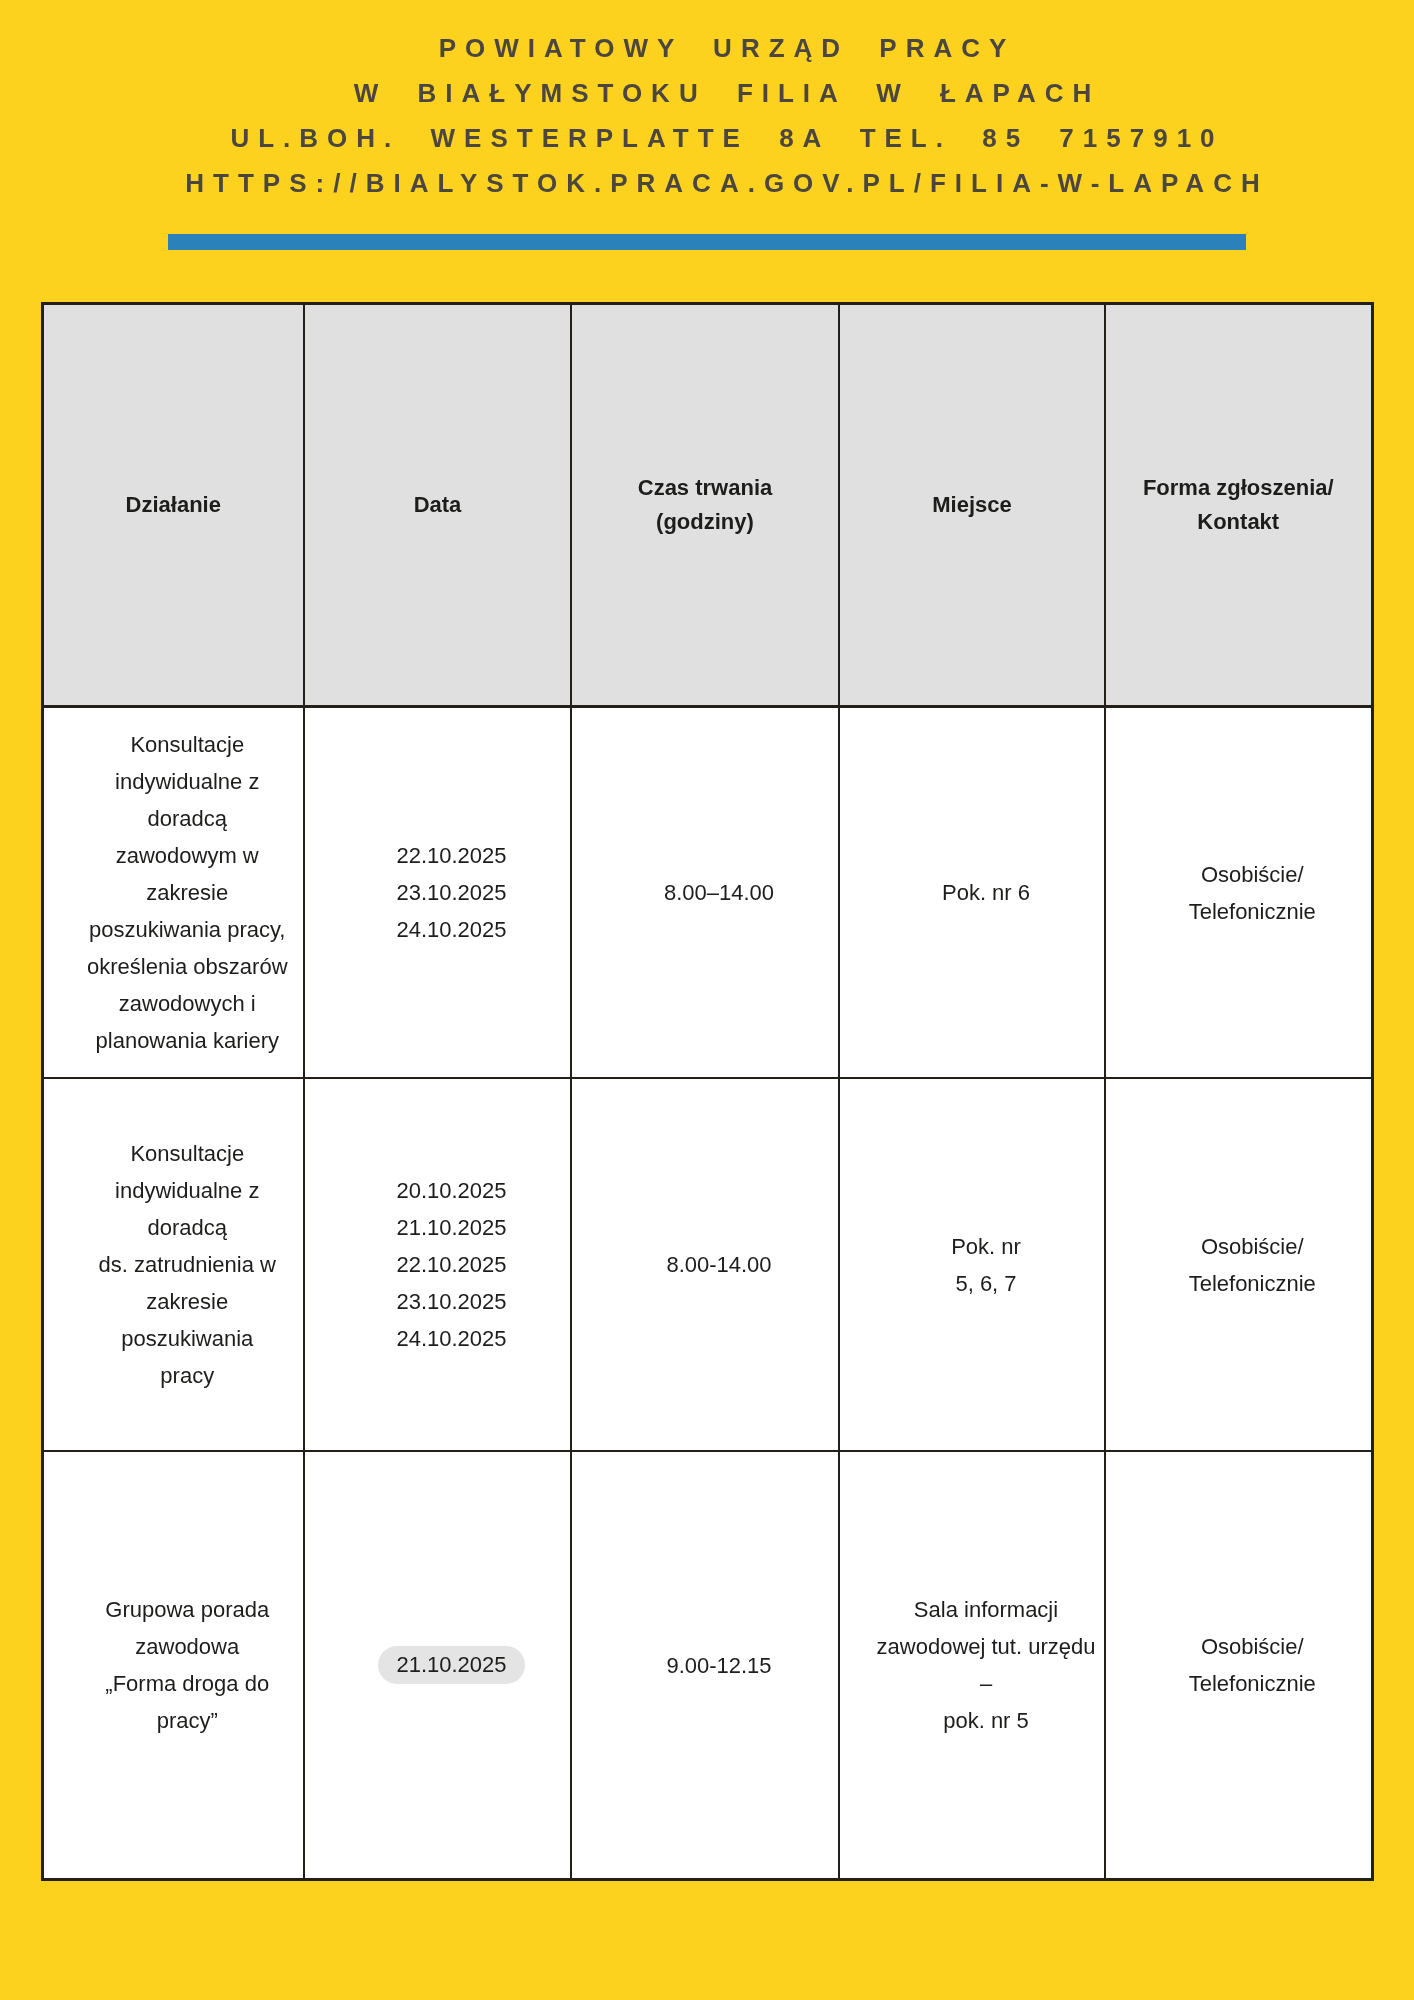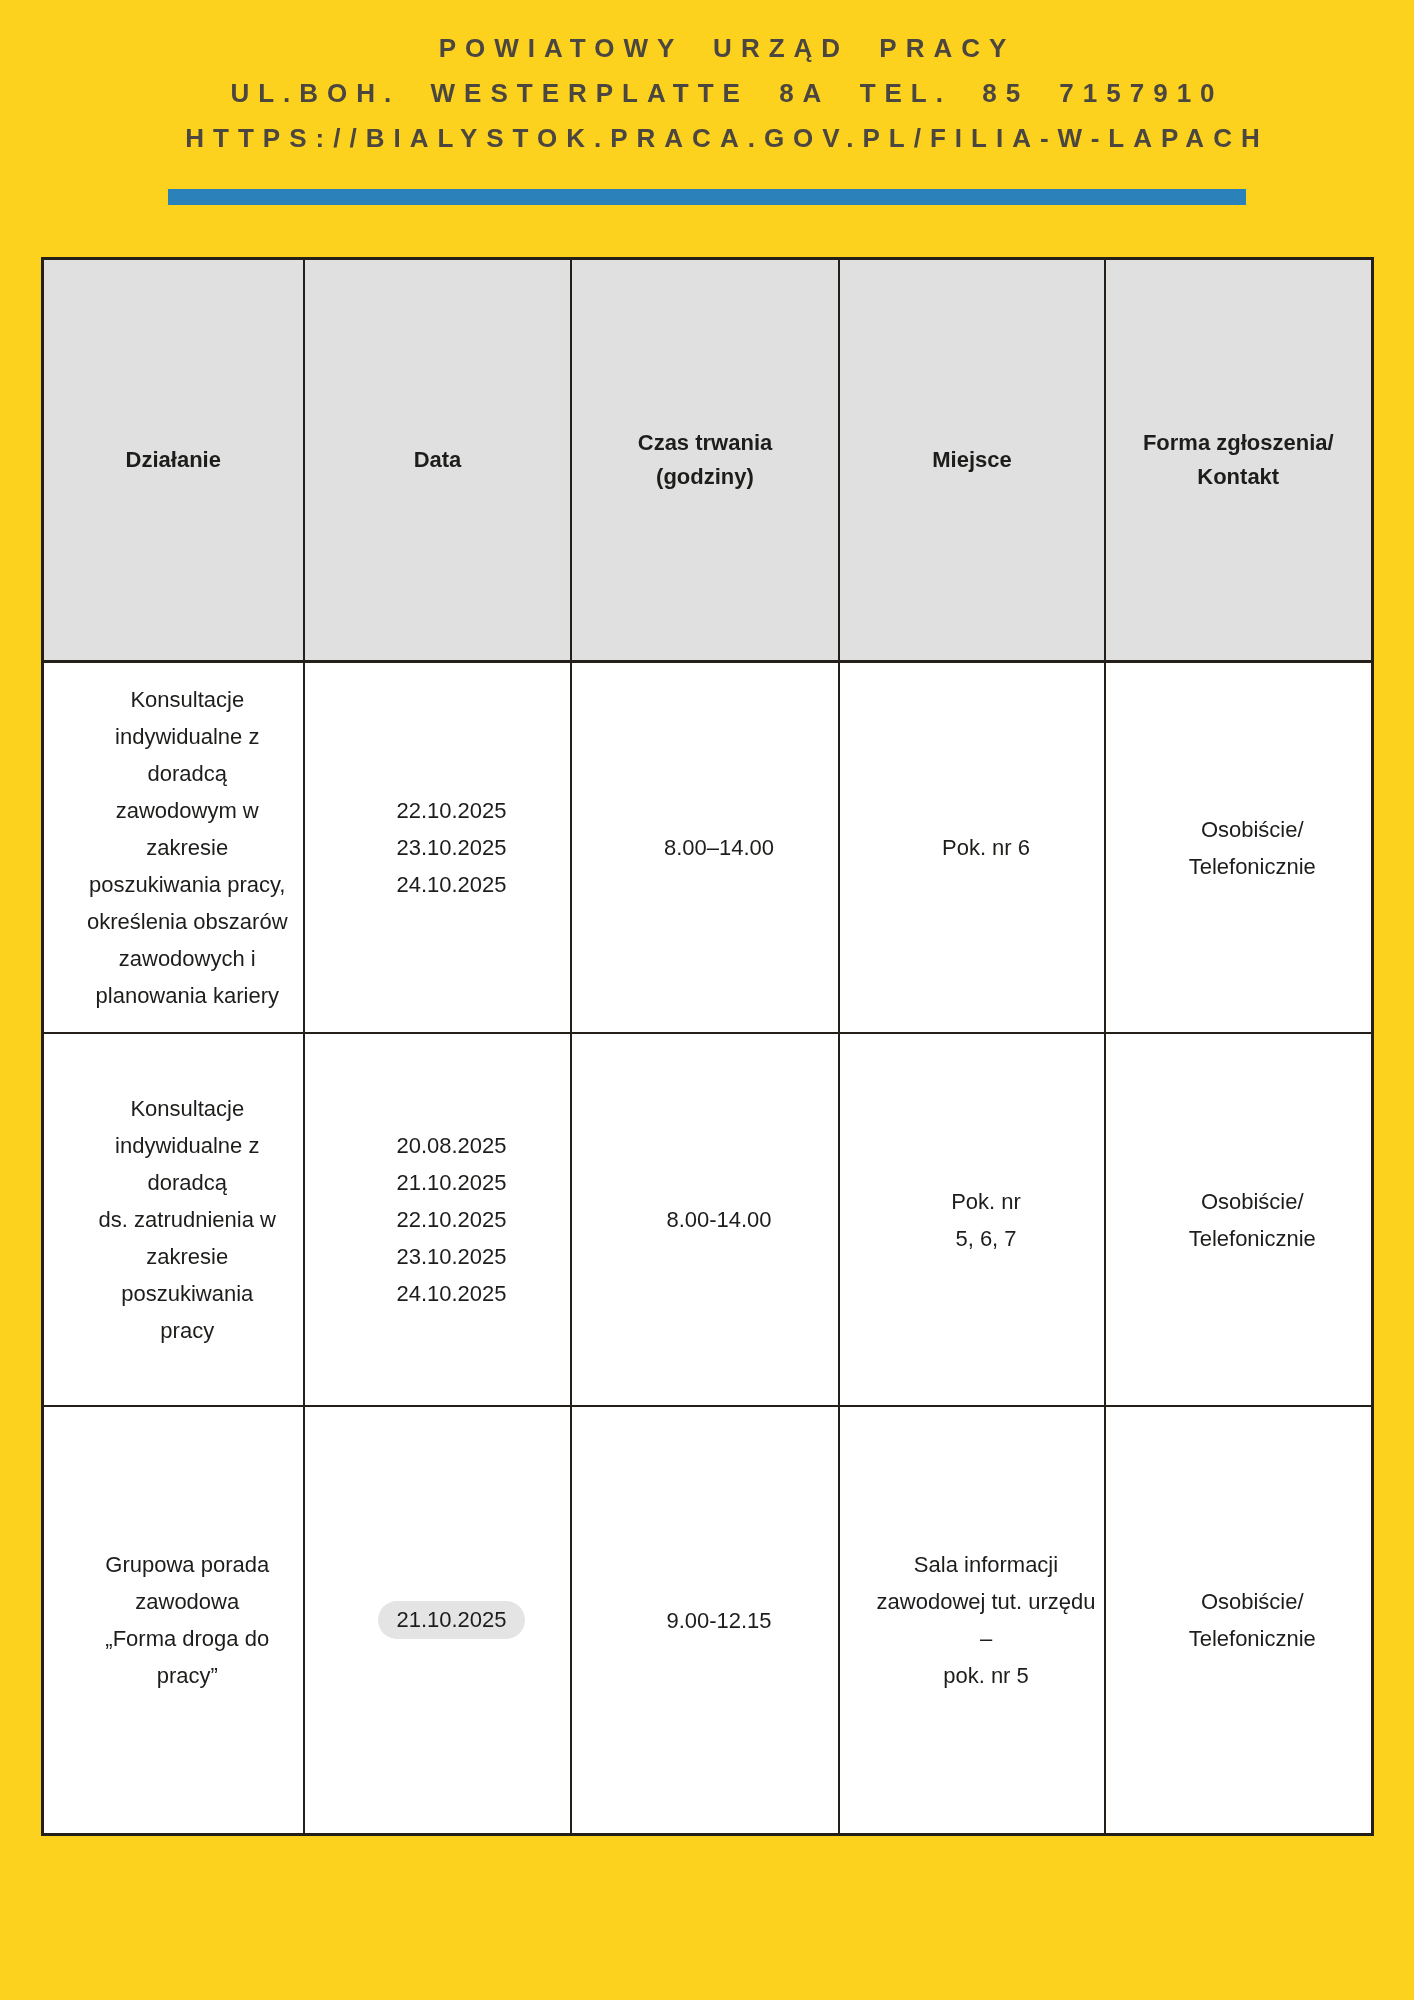--- a/index.html
+++ b/index.html
@@ -80,20 +80,21 @@
     line-height: 34px;
   }
 </style>
 </head>
 <body>
 
 <div class="page">
 
   <header class="office-header">
     <div class="hline">POWIATOWY URZĄD PRACY</div>
+    <div class="hline">W BIAŁYMSTOKU FILIA W ŁAPACH</div>
     <div class="hline">UL.BOH. WESTERPLATTE 8A TEL. 85 7157910</div>
     <div class="hline">HTTPS://BIALYSTOK.PRACA.GOV.PL/FILIA-W-LAPACH</div>
   </header>
 
   <div class="divider"></div>
 
   <table class="schedule">
     <colgroup>
       <col style="width:262px">
       <col style="width:267px">
@@ -127,21 +128,21 @@
         <td>Pok. nr 6</td>
         <td>Osobiście/
 Telefonicznie</td>
       </tr>
       <tr class="row-2">
         <td>Konsultacje
 indywidualne z doradcą
 ds. zatrudnienia w
 zakresie poszukiwania
 pracy</td>
-        <td>20.08.2025 21.10.2025
+        <td>20.10.2025 21.10.2025
 22.10.2025 23.10.2025
 24.10.2025</td>
         <td>8.00-14.00</td>
         <td>Pok. nr
 5, 6, 7</td>
         <td>Osobiście/
 Telefonicznie</td>
       </tr>
       <tr class="row-3">
         <td>Grupowa porada

